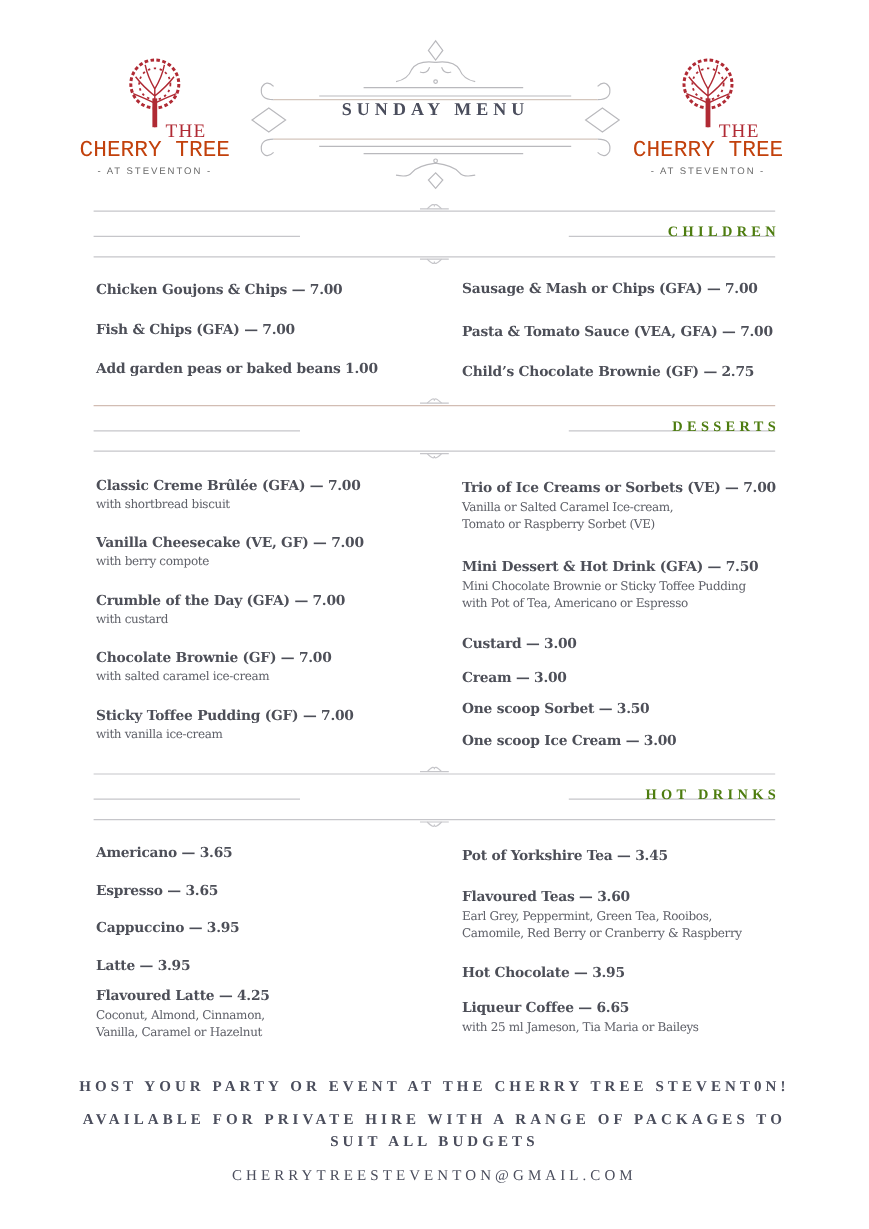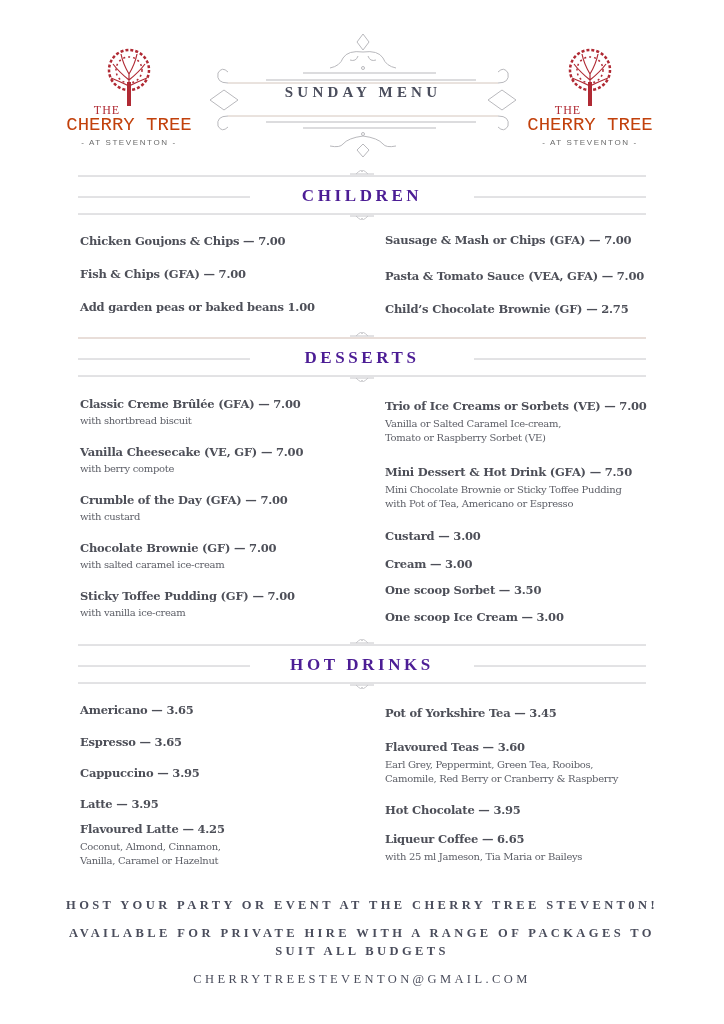--- a/index.html
+++ b/index.html
@@ -1,30 +1,30 @@
 <!DOCTYPE html>
 <html><head>
 <meta charset="utf-8">
 <style>
   * { margin: 0; padding: 0; box-sizing: border-box; }
   html, body { width: 724px; height: 1024px; background: #ffffff; overflow: hidden; }
   body { position: relative; font-family: "DejaVu Serif", "Liberation Serif", serif; color: #4a4c55; }
 
   .logo { position: absolute; width: 130px; text-align: center; }
   .logo svg { display: block; margin: 0 auto; }
-  .logo .the { font-family: "Liberation Serif", serif; color: #b02a34; font-size: 12px; letter-spacing: 1px; line-height: 12px; position: relative; left: -22px; margin-top: -4px; }
+  .logo .the { font-family: "Liberation Serif", serif; color: #b02a34; font-size: 16px; letter-spacing: 1px; line-height: 12px; position: relative; left: -22px; margin-top: -4px; text-align: right; }
   .logo .name { font-family: Liberation Mono, monospace; color: #c2410c; font-size: 19px; line-height: 19px; letter-spacing: 0px; }
   .logo .sub { font-family: "Liberation Sans", sans-serif; color: #6b6b6b; font-size: 8px; letter-spacing: 1.6px; line-height: 12px; margin-top: 2px; }
 
   .title-frame { position: absolute; left: 208px; top: 28px; width: 310px; height: 130px; }
   .title-text { position: absolute; left: 0; right: 0; top: 82px; text-align: center; font-family: "Liberation Serif", serif; font-weight: bold; font-size: 15px; letter-spacing: 4.2px; color: #4a4d5c; }
 
   .section-header { position: absolute; left: 74px; width: 576px; height: 56px; }
   .section-header svg { position: absolute; left: 0; top: 0; }
-  .section-title { position: absolute; left: 0; right: 0; top: 18px; text-align: center; font-family: "Liberation Serif", serif; font-weight: bold; font-size: 17px; letter-spacing: 3.6px; color: #4c1d95; }
+  .section-title { position: absolute; left: 0; right: 0; top: 18px; text-align: right; font-family: "Liberation Serif", serif; font-weight: bold; font-size: 12px; letter-spacing: 3.6px; color: #4d7c0f; }
 
   .col { position: absolute; text-align: center; }
   .item { position: absolute; left: 0; right: 0; text-align: left; }
   .item .nm { font-family: "DejaVu Serif", serif; font-weight: bold; font-size: 11.5px; color: #4d4f58; white-space: nowrap; letter-spacing: -0.2px; }
   .item .ds { font-family: "DejaVu Serif", serif; font-size: 10px; color: #5e6068; line-height: 14px; margin-top: 5px; white-space: nowrap; letter-spacing: -0.3px; }
 
   .footer-line { position: absolute; left: 0; right: 0; text-align: center; font-family: "Liberation Serif", serif; font-weight: bold; font-size: 12.5px; color: #4a4d5c; letter-spacing: 3.4px; line-height: 18px; }
   .footer-line.light { font-weight: normal; }
 </style>
 </head>

